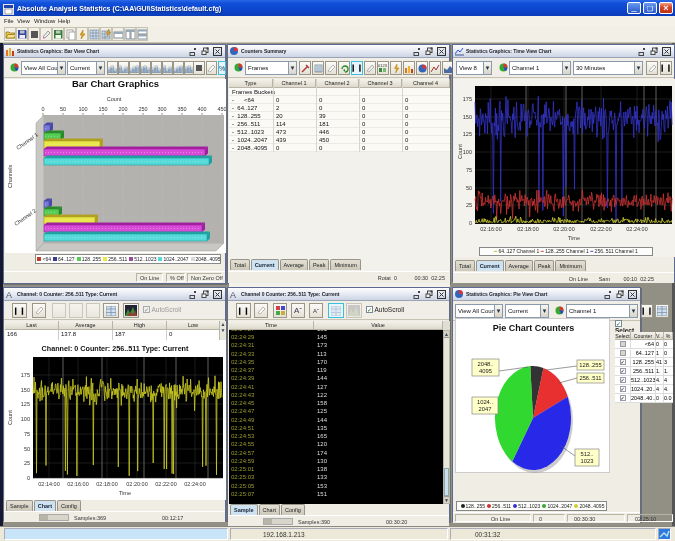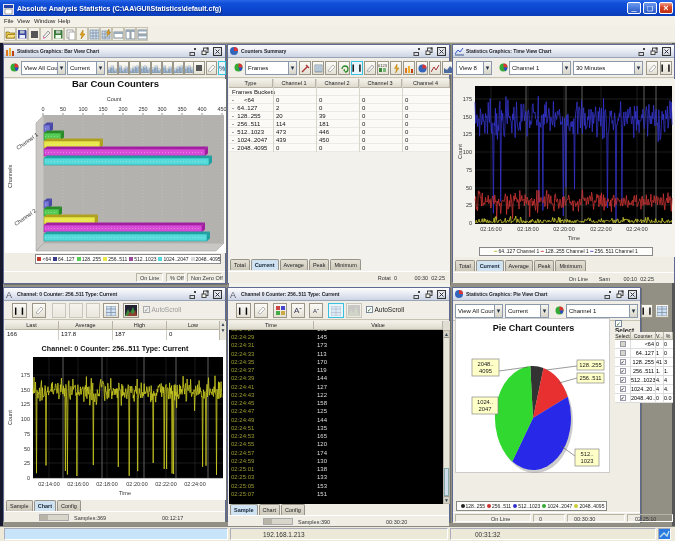--- a/index.html
+++ b/index.html
@@ -252,21 +252,21 @@
       <div class="tb " style="left:202px;top:3px;width:11px;height:14px;">
         <svg width="9" height="9">
           <path d="M1 7 L6 1 L8 3 L3 8 Z" fill="#fff" stroke="#888" stroke-width=".6"></path>
         </svg>
       </div>
       <div class="tb hl" style="left:214px;top:3px;width:8px;height:14px;">
         <span style="font-size:7px;color:#246">%</span>
       </div>
     </div>
     <div class="abs" style="left:1px;top:34px;width:221px;height:174px;background:#fff">
-      <div class="abs" style="left:0;top:0px;width:221px;text-align:center;font-weight:bold;font-size:9.5px;color:#111;line-height:9px">Bar Coun Counters</div>
+      <div class="abs" style="left:0;top:0px;width:221px;text-align:center;font-weight:bold;font-size:9.5px;color:#111;line-height:9px">Bar Chart Graphics</div>
       <svg class="abs" style="left:0;top:14px" width="221" height="160" font-family="Liberation Sans">
         <text x="109" y="8" font-size="5.5" text-anchor="middle" fill="#333">Count</text>
         <text x="38" y="18" font-size="5.5" text-anchor="middle" fill="#333">0</text>
         <line x1="38" y1="20" x2="38" y2="23" stroke="#666" stroke-width=".7"></line>
         <text x="58" y="18" font-size="5.5" text-anchor="middle" fill="#333">50</text>
         <line x1="58" y1="20" x2="58" y2="23" stroke="#666" stroke-width=".7"></line>
         <text x="78" y="18" font-size="5.5" text-anchor="middle" fill="#333">100</text>
         <line x1="78" y1="20" x2="78" y2="23" stroke="#666" stroke-width=".7"></line>
         <text x="98" y="18" font-size="5.5" text-anchor="middle" fill="#333">150</text>
         <line x1="98" y1="20" x2="98" y2="23" stroke="#666" stroke-width=".7"></line>

